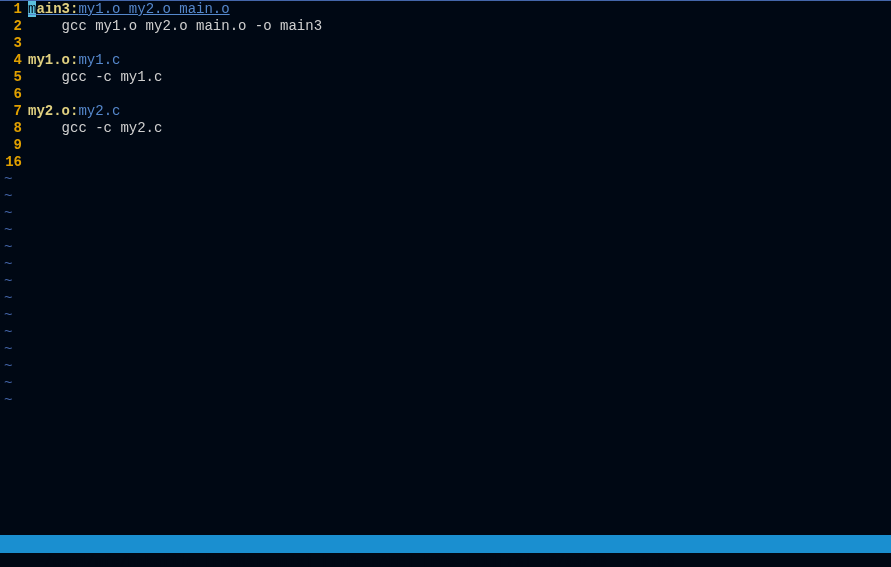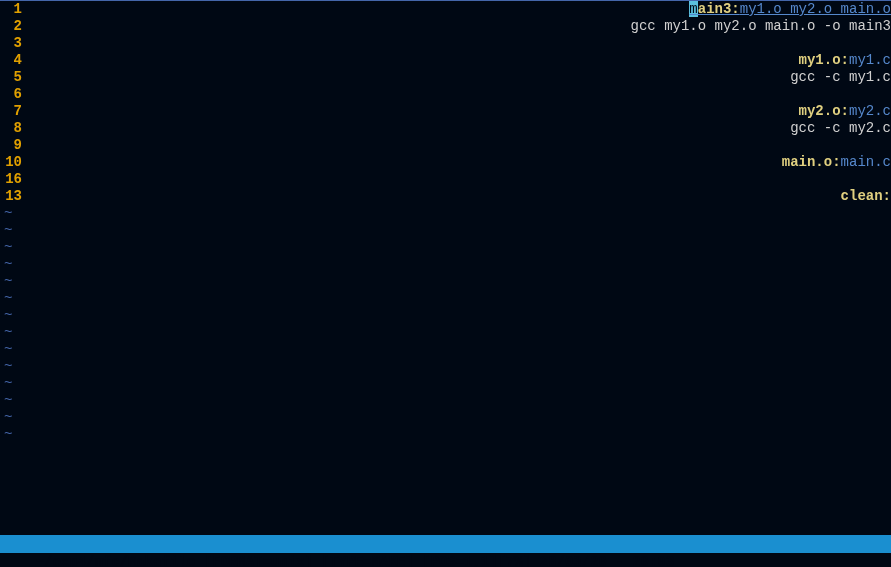--- a/index.html
+++ b/index.html
@@ -35,21 +35,20 @@
       width: 28px;
       text-align: right;
       padding-right: 6px;
       color: #e0a000;
       font-weight: bold;
       flex-shrink: 0;
     }
     .code {
       flex: 1;
       white-space: pre;
-      text-align: right;
     }
     .target {
       color: #e0d080;
       font-weight: bold;
     }
     .deps {
       color: #5588cc;
     }
     .command {
       color: #d0d0d0;
@@ -133,30 +132,22 @@
       </div>
       <div class="line">
         <div class="gutter">8</div>
         <div class="code"><span class="command">    gcc -c my2.c</span></div>
       </div>
       <div class="line">
         <div class="gutter">9</div>
         <div class="code"></div>
       </div>
       <div class="line">
-        <div class="gutter">10</div>
-        <div class="code"><span class="target">main.o:</span><span class="deps">main.c</span></div>
-      </div>
-      <div class="line">
         <div class="gutter">16</div>
         <div class="code"></div>
-      </div>
-      <div class="line">
-        <div class="gutter">13</div>
-        <div class="code"><span class="target">clean:</span></div>
       </div>
       <div class="tilde">~</div>
       <div class="tilde">~</div>
       <div class="tilde">~</div>
       <div class="tilde">~</div>
       <div class="tilde">~</div>
       <div class="tilde">~</div>
       <div class="tilde">~</div>
       <div class="tilde">~</div>
       <div class="tilde">~</div>

